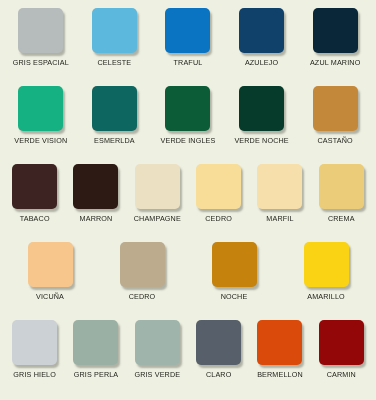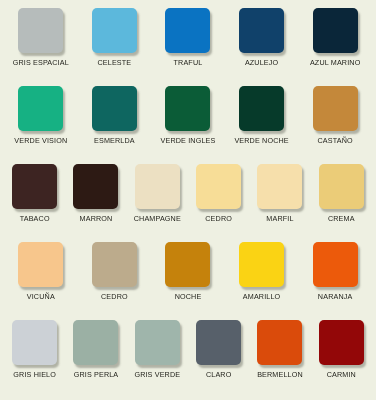--- a/index.html
+++ b/index.html
@@ -188,26 +188,20 @@
           <div class="swatch-chip" style="background: rgb(197, 130, 12);"></div>
         </div>
         <div class="swatch-label">NOCHE</div>
       </div>
       <div class="swatch-cell">
         <div class="swatch-chip-wrap">
           <div class="swatch-chip" style="background: rgb(250, 211, 20);"></div>
         </div>
         <div class="swatch-label">AMARILLO</div>
       </div>
-      <div class="swatch-cell">
-        <div class="swatch-chip-wrap">
-          <div class="swatch-chip" style="background: rgb(236, 90, 11);"></div>
-        </div>
-        <div class="swatch-label">NARANJA</div>
-      </div>
     </div>
     <div class="swatch-row">
       <div class="swatch-cell">
         <div class="swatch-chip-wrap">
           <div class="swatch-chip" style="background: rgb(204, 209, 214);"></div>
         </div>
         <div class="swatch-label">GRIS HIELO</div>
       </div>
       <div class="swatch-cell">
         <div class="swatch-chip-wrap">

